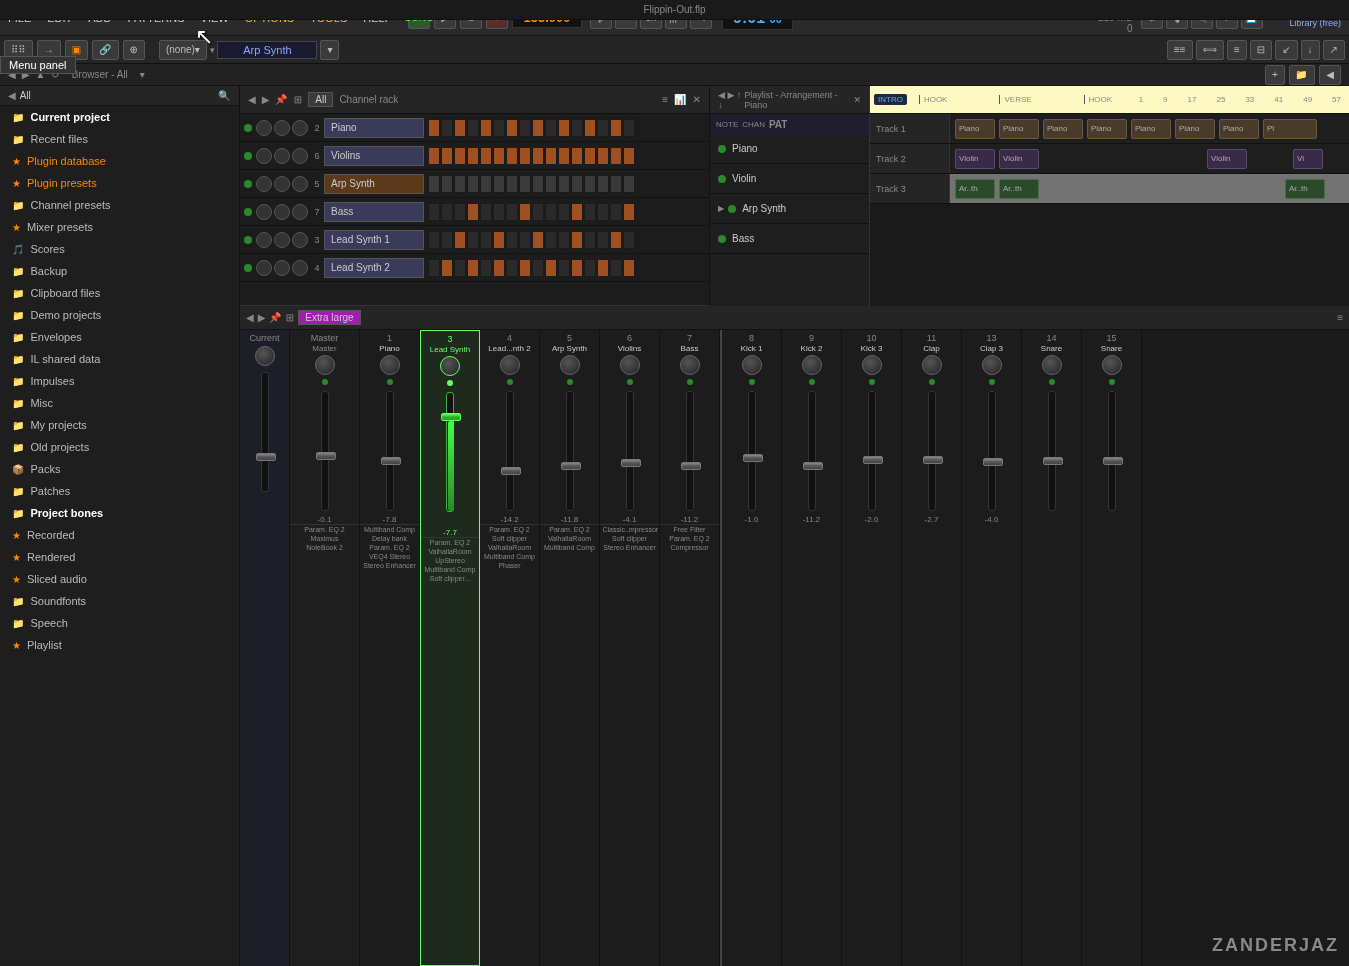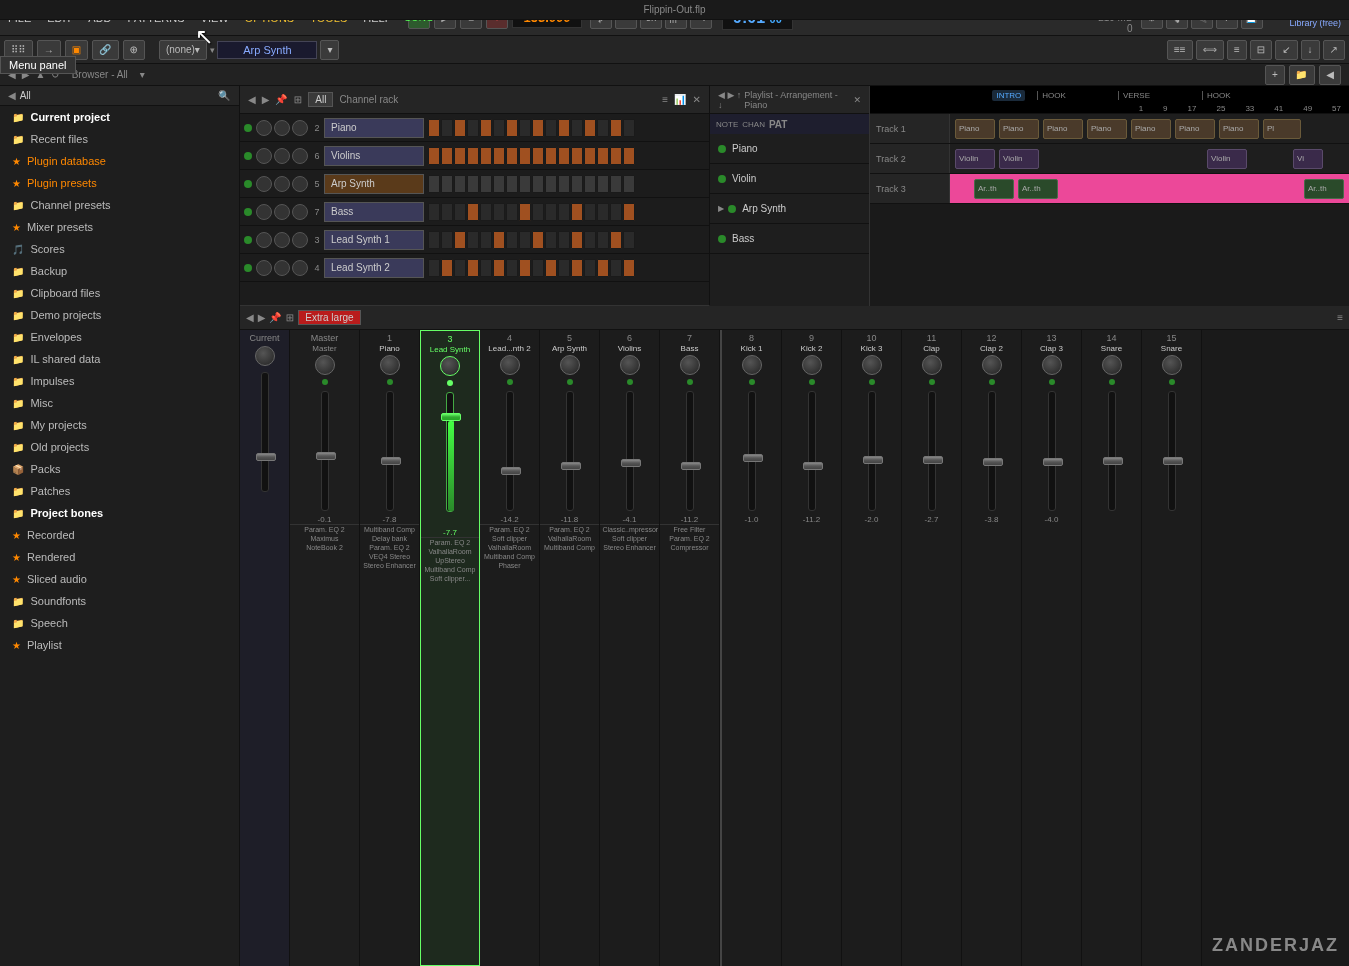--- a/index.html
+++ b/index.html
@@ -831,21 +831,21 @@
     <span class="inst-triangle">▶</span>
     <span class="inst-led"></span>
     <span style="font-size:10px;">Arp Synth</span>
   </div>
   <div class="inst-row">
     <span class="inst-led"></span>
     <span style="font-size:10px;">Bass</span>
   </div>
 </div>
 
-<div id="tracks-header-bar" style="position:absolute;top:86px;left:870px;right:0;height:28px;background:#000000;border-bottom:1px solid #111;overflow:hidden;display:flex;align-items:center;flex-direction:column;">
+<div id="tracks-header-bar" style="position:absolute;top:86px;left:870px;right:0;height:28px;background:#fef9c3;border-bottom:1px solid #111;overflow:hidden;display:flex;align-items:center;">
   <div style="height:100%;display:flex;align-items:center;padding-left:4px;gap:2px;">
     <span style="font-size:8px;color:#5af;background:#1a2a3a;padding:1px 4px;border-radius:2px;">INTRO</span>
     <span style="font-size:8px;color:#888;border-left:1px solid #555;padding-left:4px;margin-left:10px;">HOOK</span>
     <span style="font-size:8px;color:#888;border-left:1px solid #555;padding-left:4px;margin-left:50px;">VERSE</span>
     <span style="font-size:8px;color:#888;border-left:1px solid #555;padding-left:4px;margin-left:50px;">HOOK</span>
   </div>
   <div style="margin-left:auto;display:flex;gap:20px;padding-right:8px;">
     <span style="font-size:8px;color:#888;">1</span>
     <span style="font-size:8px;color:#888;">9</span>
     <span style="font-size:8px;color:#888;">17</span>
@@ -864,59 +864,59 @@
       <span>Track 1</span>
     </div>
     <div style="flex:1;height:100%;display:flex;align-items:center;gap:2px;padding:0 4px;overflow:hidden;">
       <div class="track-segment" style="width:40px;">Piano</div>
       <div class="track-segment" style="width:40px;">Piano</div>
       <div class="track-segment" style="width:40px;">Piano</div>
       <div class="track-segment" style="width:40px;">Piano</div>
       <div class="track-segment" style="width:40px;">Piano</div>
       <div class="track-segment" style="width:40px;">Piano</div>
       <div class="track-segment" style="width:40px;">Piano</div>
-      <div class="track-segment" style="width:38px;">Pl</div>
+      <div class="track-segment" style="width:54px;">Pl</div>
     </div>
   </div>
 
   <div style="height:30px;border-bottom:1px solid #111;display:flex;align-items:center;background:#1e1e1e;">
     <div style="width:80px;min-width:80px;background:#252525;border-right:1px solid #333;height:100%;display:flex;align-items:center;padding:0 6px;font-size:9px;color:#888;">
       <span>Track 2</span>
     </div>
     <div style="flex:1;height:100%;display:flex;align-items:center;gap:2px;padding:0 4px;overflow:hidden;">
       <div class="track-segment purple" style="width:40px;">Violin</div>
       <div class="track-segment purple" style="width:40px;">Violin</div>
       <div style="width:80px;"></div>
       <div style="width:80px;"></div>
       <div class="track-segment purple" style="width:40px;">Violin</div>
       <div style="width:40px;"></div>
       <div class="track-segment purple" style="width:30px;">Vi</div>
     </div>
   </div>
 
-  <div style="height:30px;border-bottom:1px solid #111;display:flex;align-items:center;background:#ec4899;">
+  <div style="height:30px;border-bottom:1px solid #111;display:flex;align-items:center;background:#737373;">
     <div style="width:80px;min-width:80px;background:#252525;border-right:1px solid #333;height:100%;display:flex;align-items:center;padding:0 6px;font-size:9px;color:#888;">
       <span>Track 3</span>
     </div>
-    <div style="flex:1;height:100%;display:flex;align-items:center;gap:2px;padding:0 4px;overflow:hidden;justify-content:flex-end;">
+    <div style="flex:1;height:100%;display:flex;align-items:center;gap:2px;padding:0 4px;overflow:hidden;">
       <div class="track-segment green" style="width:40px;">Ar..th</div>
       <div class="track-segment green" style="width:40px;">Ar..th</div>
       <div style="width:240px;"></div>
       <div class="track-segment green" style="width:40px;">Ar..th</div>
     </div>
   </div>
 </div>
 
 <div id="mixer-area">
   <div class="mixer-header">
     <span style="color:#888;font-size:10px;">◀</span>
     <span style="color:#888;font-size:10px;">▶</span>
     <span style="color:#888;font-size:10px;">📌</span>
     <span style="color:#888;font-size:10px;">⊞</span>
-    <span style="background:#b91c1c;border:1px solid #555;padding:1px 6px;font-size:10px;color:#ccc;">Extra large</span>
+    <span style="background:#a21caf;border:1px solid #555;padding:1px 6px;font-size:10px;color:#ccc;">Extra large</span>
     <span style="margin-left:auto;color:#888;font-size:10px;">≡</span>
   </div>
 
   <div id="mixer-channels">
 
     <div class="mixer-channel current" style="min-width:50px;">
       <div class="ch-num">Current</div>
       <div class="ch-knob"></div>
       <div class="ch-fader-track">
         <div class="ch-fader-handle" style="top:80px;"></div>
@@ -1100,32 +1100,20 @@
       <div class="ch-knob"></div>
       <div class="ch-led-row">
         <div class="ch-led-small"></div>
       </div>
       <div class="ch-fader-track">
         <div class="ch-fader-handle" style="top:64px;"></div>
       </div>
       <div class="ch-db">-2.7</div>
     </div>
 
-    <div class="mixer-channel">
-      <div class="ch-num">12</div>
-      <div style="font-size:8px;color:#ccc;text-align:center;">Clap 2</div>
-      <div class="ch-knob"></div>
-      <div class="ch-led-row">
-        <div class="ch-led-small"></div>
-      </div>
-      <div class="ch-fader-track">
-        <div class="ch-fader-handle" style="top:66px;"></div>
-      </div>
-      <div class="ch-db">-3.8</div>
-    </div>
 
     <div class="mixer-channel">
       <div class="ch-num">13</div>
       <div style="font-size:8px;color:#ccc;text-align:center;">Clap 3</div>
       <div class="ch-knob"></div>
       <div class="ch-led-row">
         <div class="ch-led-small"></div>
       </div>
       <div class="ch-fader-track">
         <div class="ch-fader-handle" style="top:66px;"></div>

